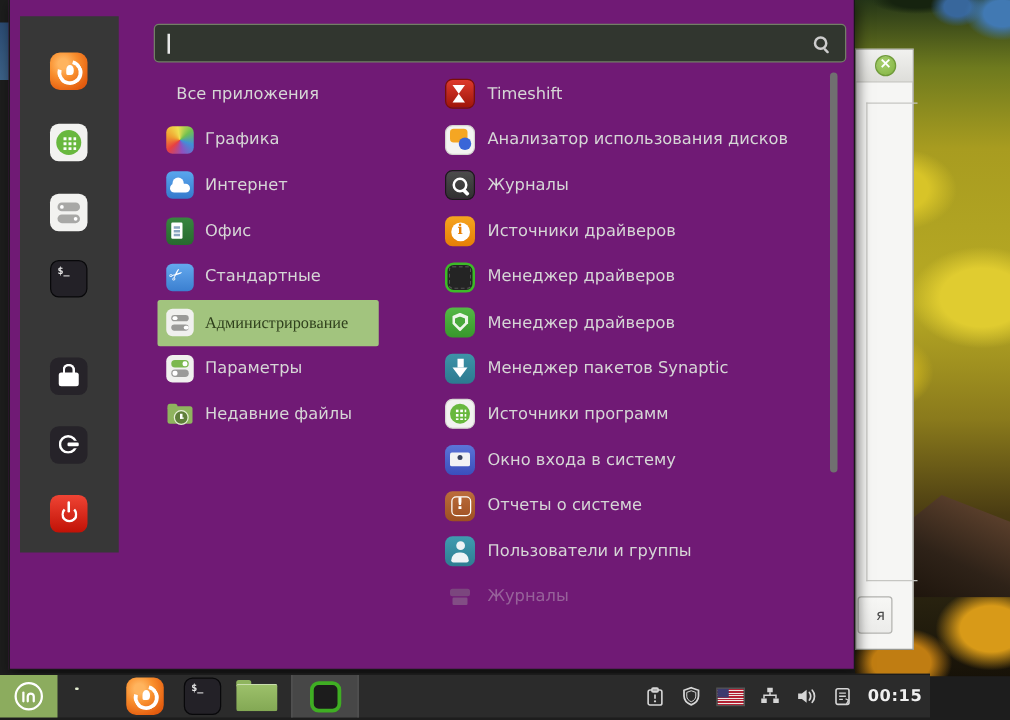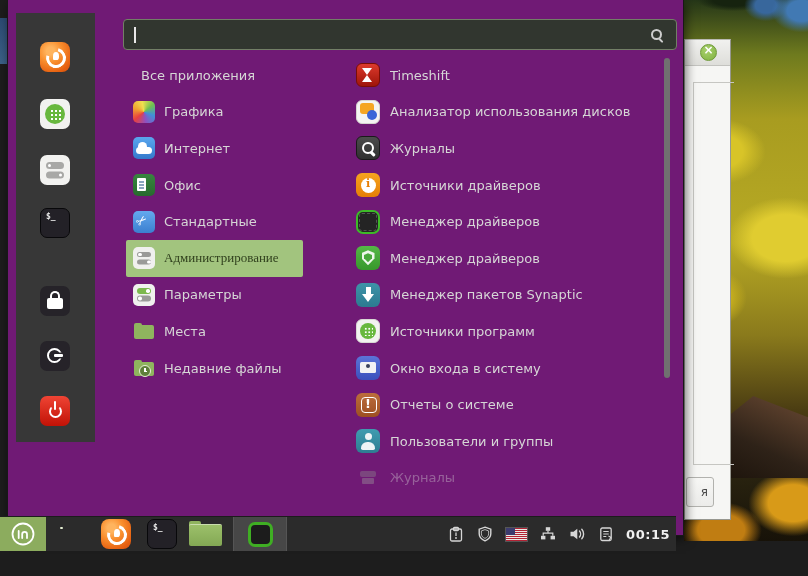--- a/index.html
+++ b/index.html
@@ -181,21 +181,21 @@
   .fi-logout{width:30px;height:30px;border-radius:7px;background:#262329;}
   .fi-logout::before{content:"";position:absolute;left:7px;top:7px;width:15px;height:15px;border:2.5px solid #fff;
     border-radius:50%;box-sizing:border-box;clip-path:polygon(0 0,100% 0,100% 30%,55% 30%,55% 70%,100% 70%,100% 100%,0 100%);}
   .fi-logout::after{content:"";position:absolute;left:13.5px;top:13px;width:9.5px;height:2.6px;background:#fff;border-radius:1px;}
   .fi-power{width:30px;height:30px;border-radius:7px;background:linear-gradient(180deg,#ef4434,#c11206);}
   .fi-power::before{content:"";position:absolute;left:8.5px;top:9px;width:13px;height:13px;border:2.5px solid #fff;
     border-radius:50%;border-top-color:transparent;box-sizing:border-box;}
   .fi-power::after{content:"";position:absolute;left:13.8px;top:4.5px;width:2.6px;height:9px;background:#fff;border-radius:1px;}
 
   
-  .panel{position:absolute;left:0;top:516px;width:676px;height:35px;background:#2b2b2b;border-top:1px solid #1c1c1c;box-sizing:border-box;}
+  .panel{position:absolute;left:0;top:539px;width:744px;height:35px;background:#2b2b2b;border-top:1px solid #1c1c1c;box-sizing:border-box;}
   .menu-btn{position:absolute;left:0;top:0;width:46px;height:34px;background:#8cac5e;
     display:flex;align-items:center;justify-content:center;cursor:pointer;}
   .pl{position:absolute;cursor:pointer;}
   .sdt{width:30px;height:22px;border-radius:2.5px;background:linear-gradient(180deg,#97bb66,#85a953);position:relative;}
   .sdt::before{content:"";position:absolute;left:3px;top:2.5px;width:3px;height:2.5px;background:#e4eed2;border-radius:1px;}
   .pfold{width:33px;height:27px;position:relative;}
   .pfold::before{content:"";position:absolute;left:0;top:0;width:12px;height:5px;background:#8fb45e;border-radius:2px 2px 0 0;}
   .pfold::after{content:"";position:absolute;left:0;top:3px;width:33px;height:22px;
     background:linear-gradient(180deg,#9cc06a,#83a854);border-radius:2px;border-top:1.5px solid #c9ddad;box-sizing:border-box;}
   .win-btn{position:absolute;left:233px;top:0;width:52px;height:34px;background:#474747;
@@ -266,24 +266,20 @@
       </div>
       <div class="crow selected">
         <span class="ic c22 i-toggles"></span>
         <span>Администрирование</span>
       </div>
       <div class="crow">
         <span class="ic c22 i-toggles2"></span>
         <span>Параметры</span>
       </div>
       <div class="crow">
-        <span class="ic c22 i-folder"></span>
-        <span>Места</span>
-      </div>
-      <div class="crow">
         <span class="ic c22 i-folder i-recent">
             <i></i>
           </span>
         <span>Недавние файлы</span>
       </div>
     </div>
 
     <div class="apps">
       <div class="arow">
         <span class="ic c24 ai-timeshift"></span>

